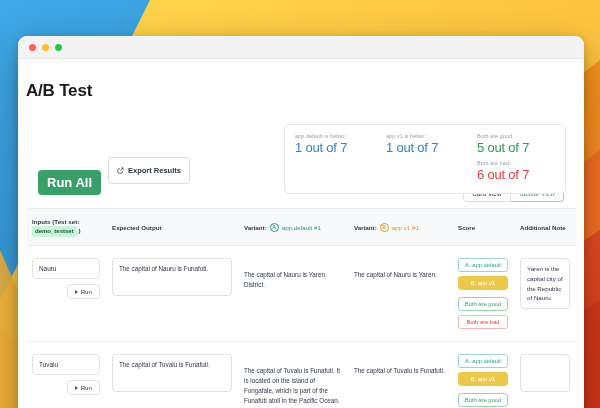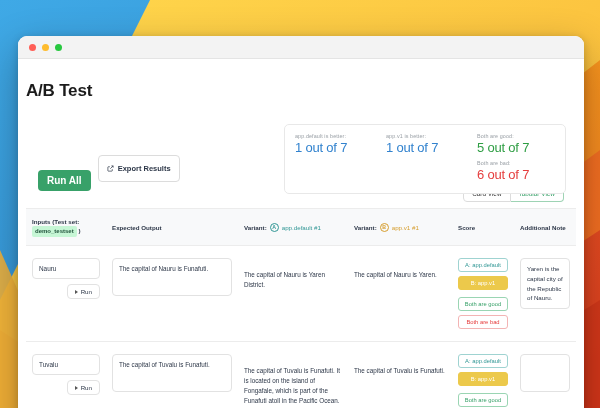--- a/index.html
+++ b/index.html
@@ -56,21 +56,21 @@
   
   .mid-row { position: relative; height: 86px; }
 
   .actions {
     position: absolute; left: 12px; top: 45px;
     display: flex; align-items: center; gap: 7px;
   }
   .btn-run-all {
     background: #38a169; color: #fff;
     border: none; border-radius: 4px;
-    font-size: 10px; font-weight: 600;
+    font-size: 13px; font-weight: 600;
     padding: 5px 9px; cursor: pointer;
     font-family: "Liberation Sans", sans-serif;
     margin-top: 24px;
   }
   .btn-export {
     background: #fff; color: #2d3748;
     border: 1px solid #dcdcdc; border-radius: 4px;
     font-size: 7.5px; font-weight: 600;
     padding: 8px 8px; cursor: pointer;
     display: flex; align-items: center; gap: 4px;

